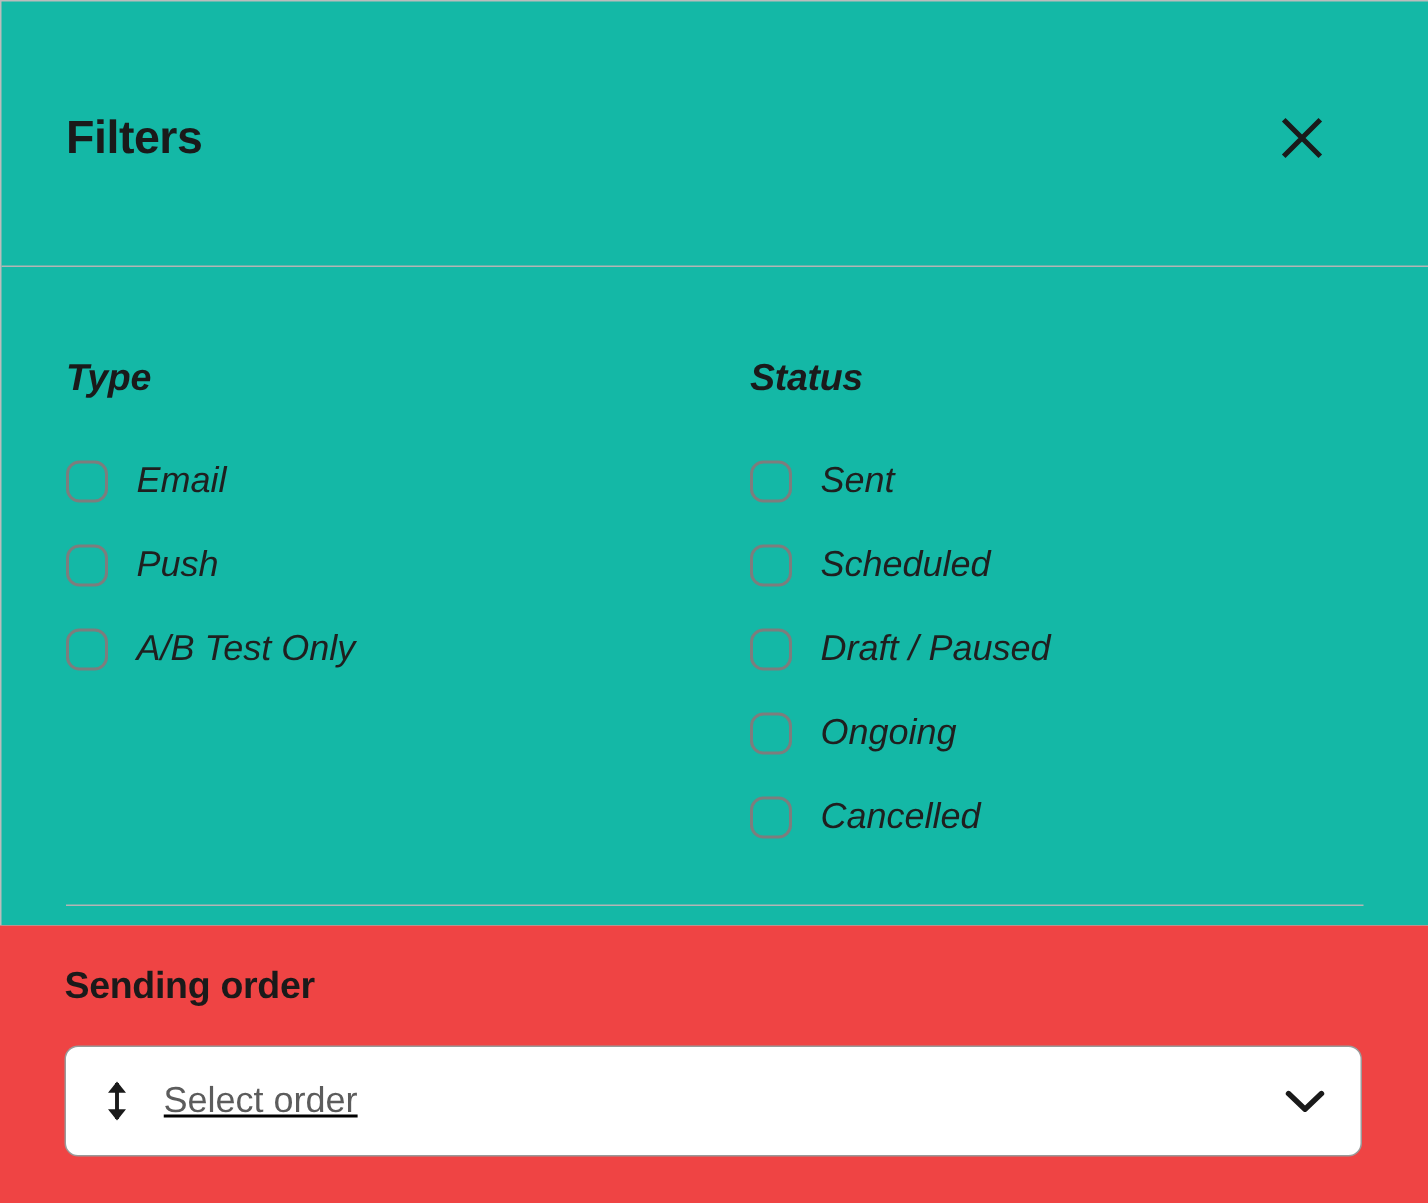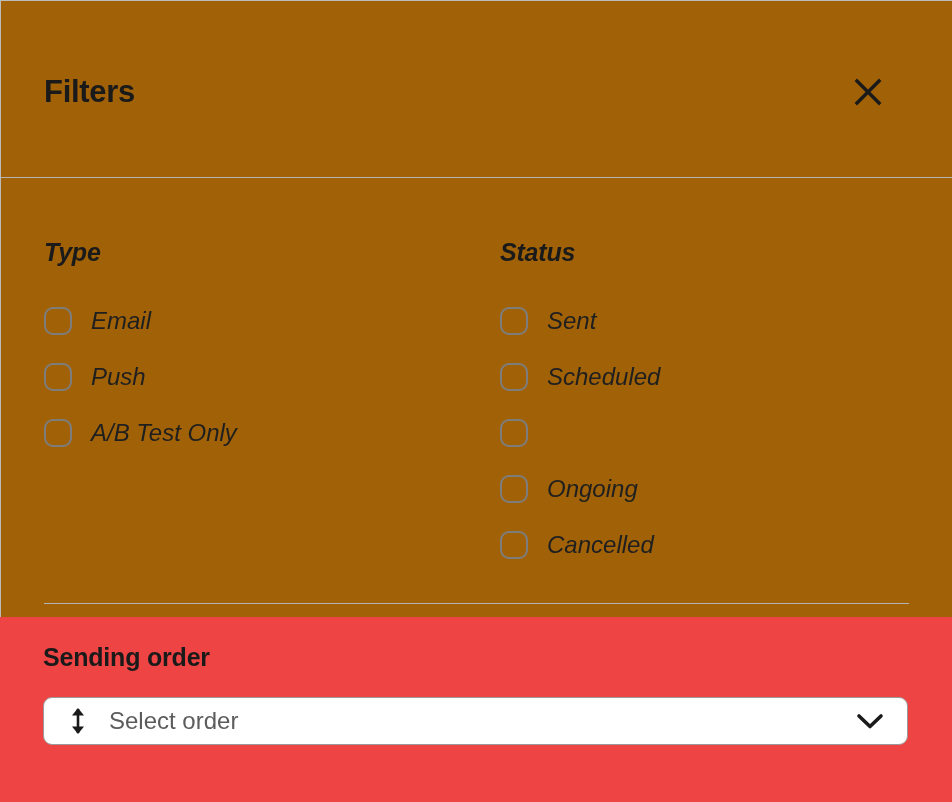--- a/index.html
+++ b/index.html
@@ -23,21 +23,21 @@
     background: #ffffff;
   }
 
   
   #gray-region {
     position: absolute;
     left: 0;
     top: 0;
     width: 952px;
     height: 617px;
-    background: #a16207;
+    background: #14b8a6;
     border-top: 1px solid #bcbcbc;
     border-left: 1px solid #bcbcbc;
     box-sizing: border-box;
   }
 
   
   #header {
     position: absolute;
     left: 0;
     top: 0;
@@ -161,28 +161,29 @@
     color: #1a1a1a;
     letter-spacing: -0.2px;
     line-height: 30px;
     white-space: nowrap;
   }
   #sending-order-select {
     position: absolute;
     left: 43px;
     top: 80px;
     width: 865px;
-    height: 48px;
+    height: 74px;
     box-sizing: border-box;
     border: 1px solid #9a9a9a;
     border-radius: 9px;
     background: #ffffff;
     display: flex;
     align-items: center;
     cursor: pointer;
+    text-decoration: underline;
   }
   #sort-icon {
     margin-left: 24px;
     display: flex;
     align-items: center;
     justify-content: center;
     width: 20px;
     min-width: 20px;
   }
   #select-placeholder {
@@ -245,20 +246,21 @@
           <li class="option-row">
             <span class="checkbox-box"></span>
             <span class="option-label">Sent</span>
           </li>
           <li class="option-row">
             <span class="checkbox-box"></span>
             <span class="option-label">Scheduled</span>
           </li>
           <li class="option-row">
             <span class="checkbox-box"></span>
+            <span class="option-label">Draft / Paused</span>
           </li>
           <li class="option-row">
             <span class="checkbox-box"></span>
             <span class="option-label">Ongoing</span>
           </li>
           <li class="option-row">
             <span class="checkbox-box"></span>
             <span class="option-label">Cancelled</span>
           </li>
         </ul>

